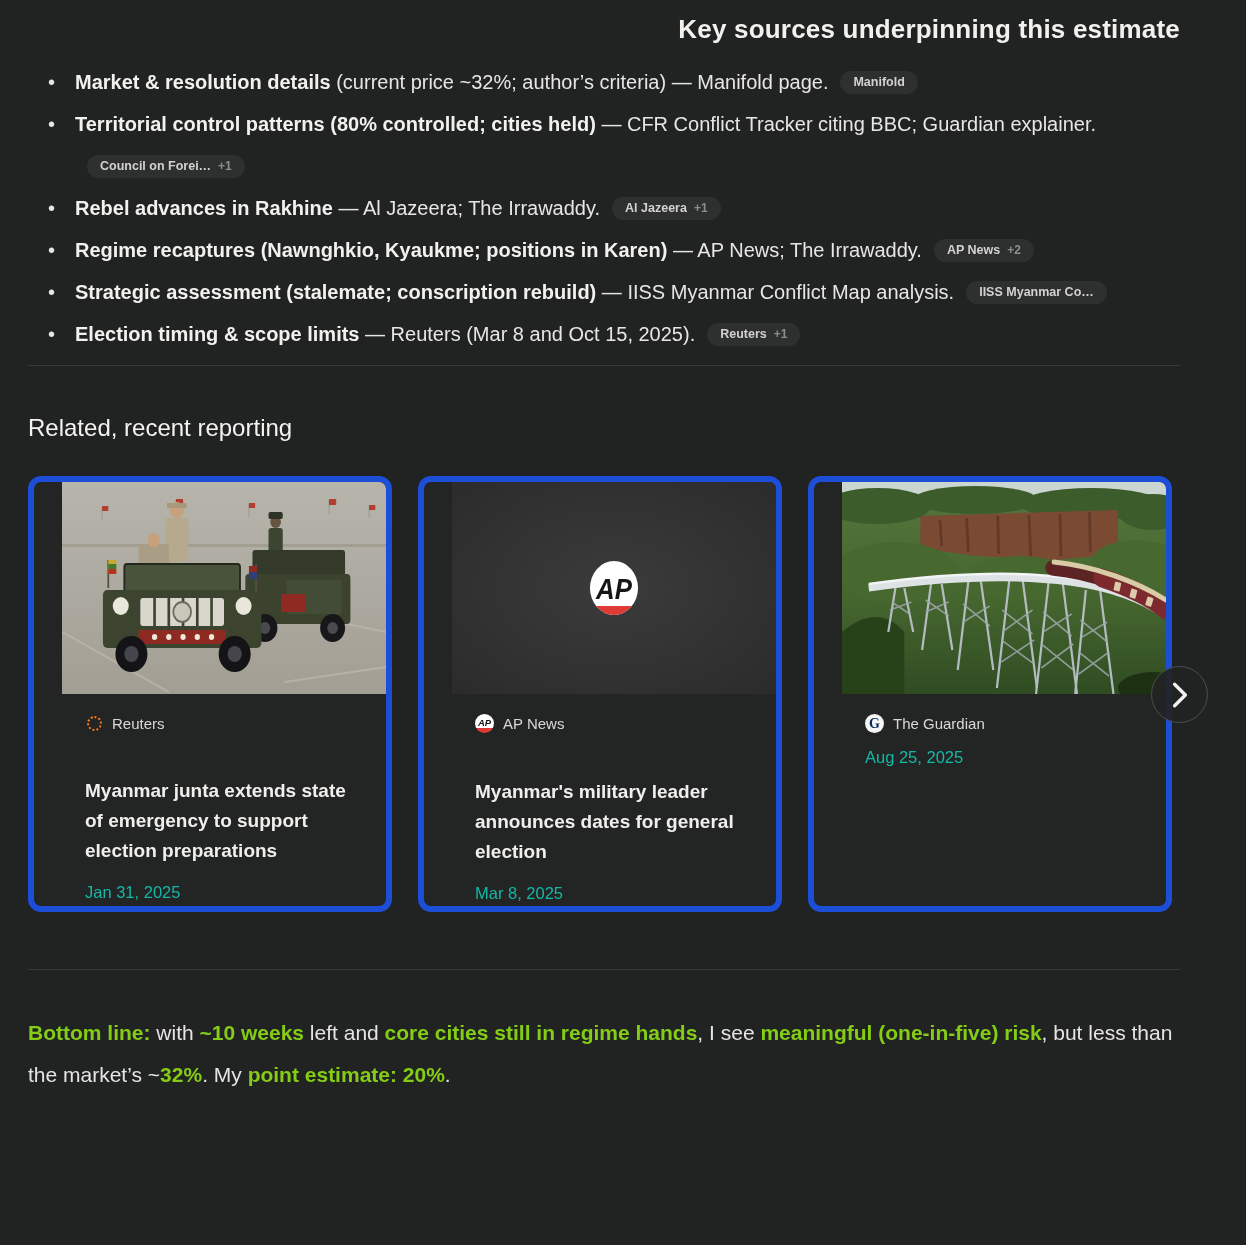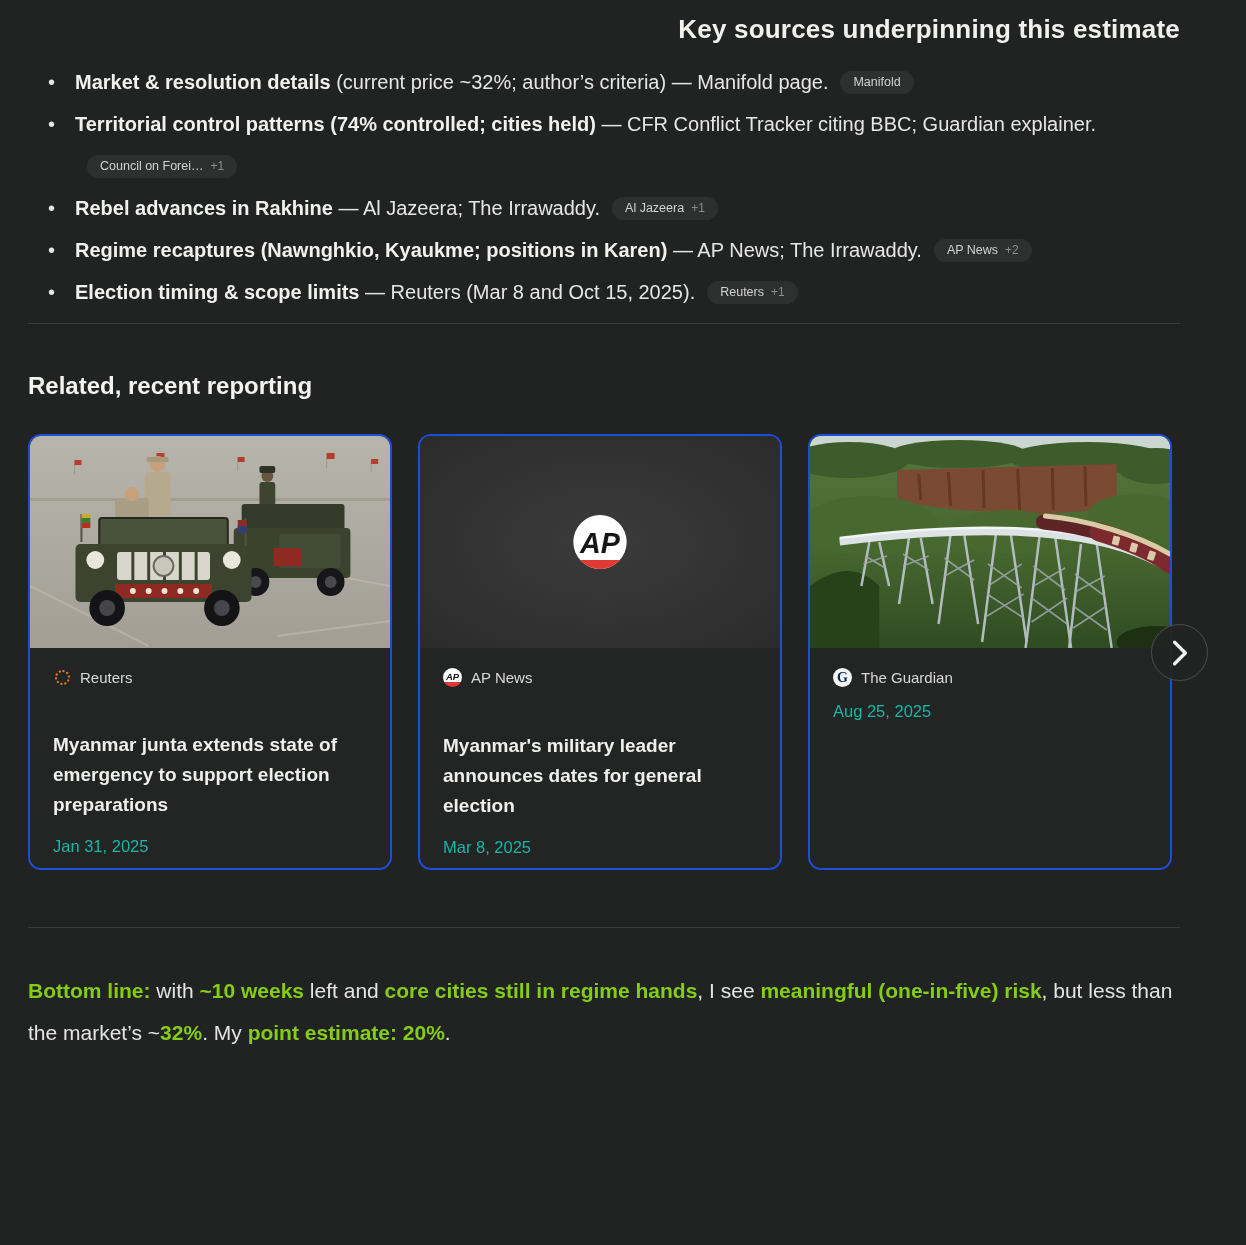--- a/index.html
+++ b/index.html
@@ -33,39 +33,41 @@
     background: #2e3030;
     border-radius: 999px;
     padding: 5px 13px;
     font-size: 12.5px;
     line-height: 1;
     color: #d2d2d0;
     margin-left: 12px;
     position: relative; top: -3px;
     white-space: nowrap;
     cursor: pointer;
+    font-weight: bold;
   }
   .badge .badge-extra { color: #8d8d8b; font-size: 12px; }
   .badge .badge-extra:empty { display: none; }
 
   .divider { border: none; border-top: 1px solid #3a3c3c; margin: 10px 0 0 0; width: 1152px; }
 
   
-  .h-related { font-size: 24px; font-weight: 700; color: #f3f3f0; margin: 48px 0 17px 0; }
+  .h-related { font-size: 24px; font-weight: 400; color: #f3f3f0; margin: 48px 0 17px 0; }
   .subhead   { font-size: 19px; font-weight: 700; margin: 46px 0 0 0; }
 
   .cards-row { position: relative; margin-top: 34px; width: 1144px; display: flex; gap: 26px; }
   .card {
     width: 364px; height: 436px;
-    border: 2px solid #1d4ed8;
+    border: 6px solid #1d4ed8;
     border-radius: 13px;
     background: #232424;
     overflow: hidden;
     cursor: pointer;
     flex: 0 0 auto;
+    padding-left: 28px;
   }
   .card-image { width: 100%; height: 212px; display: block; background: #2b2b2b; }
   .card-image svg { width: 100%; height: 100%; display: block; }
   .card-body { padding: 20px 23px 0 23px; }
   .source-row { display: flex; align-items: center; gap: 9px; margin-bottom: 15px; }
   .source-name { font-size: 15px; color: #d9d9d7; }
   .card-title { font-size: 19px; font-weight: 600; line-height: 1.58; color: #efefec; margin-bottom: 17px; margin-top: 44px; }
   .card-date { font-size: 16.5px; color: #14b8a6; }
 
   
@@ -107,35 +109,40 @@
 
   <h2 class="h-key">Key sources underpinning this estimate</h2>
 
   <ul class="sources">
     <li>
       <b>Market &amp; resolution details</b><span> (current price ~32%; author’s criteria) — Manifold page.</span><span class="badge">
           <span>Manifold</span>
         </span>
     </li>
     <li>
-      <b>Territorial control patterns (74% controlled; cities held)</b><span> — CFR Conflict Tracker citing BBC; Guardian explainer.</span><span class="badge">
+      <b>Territorial control patterns (80% controlled; cities held)</b><span> — CFR Conflict Tracker citing BBC; Guardian explainer.</span><span class="badge">
           <span>Council on Forei…</span>
           <span class="badge-extra">+1</span>
         </span>
     </li>
     <li>
       <b>Rebel advances in Rakhine</b><span> — Al Jazeera; The Irrawaddy.</span><span class="badge">
           <span>Al Jazeera</span>
           <span class="badge-extra">+1</span>
         </span>
     </li>
     <li>
       <b>Regime recaptures (Nawnghkio, Kyaukme; positions in Karen)</b><span> — AP News; The Irrawaddy.</span><span class="badge">
           <span>AP News</span>
           <span class="badge-extra">+2</span>
+        </span>
+    </li>
+    <li>
+      <b>Strategic assessment (stalemate; conscription rebuild)</b><span> — IISS Myanmar Conflict Map analysis.</span><span class="badge">
+          <span>IISS Myanmar Co…</span>
         </span>
     </li>
     <li>
       <b>Election timing &amp; scope limits</b><span> — Reuters (Mar 8 and Oct 15, 2025).</span><span class="badge">
           <span>Reuters</span>
           <span class="badge-extra">+1</span>
         </span>
     </li>
   </ul>
 

